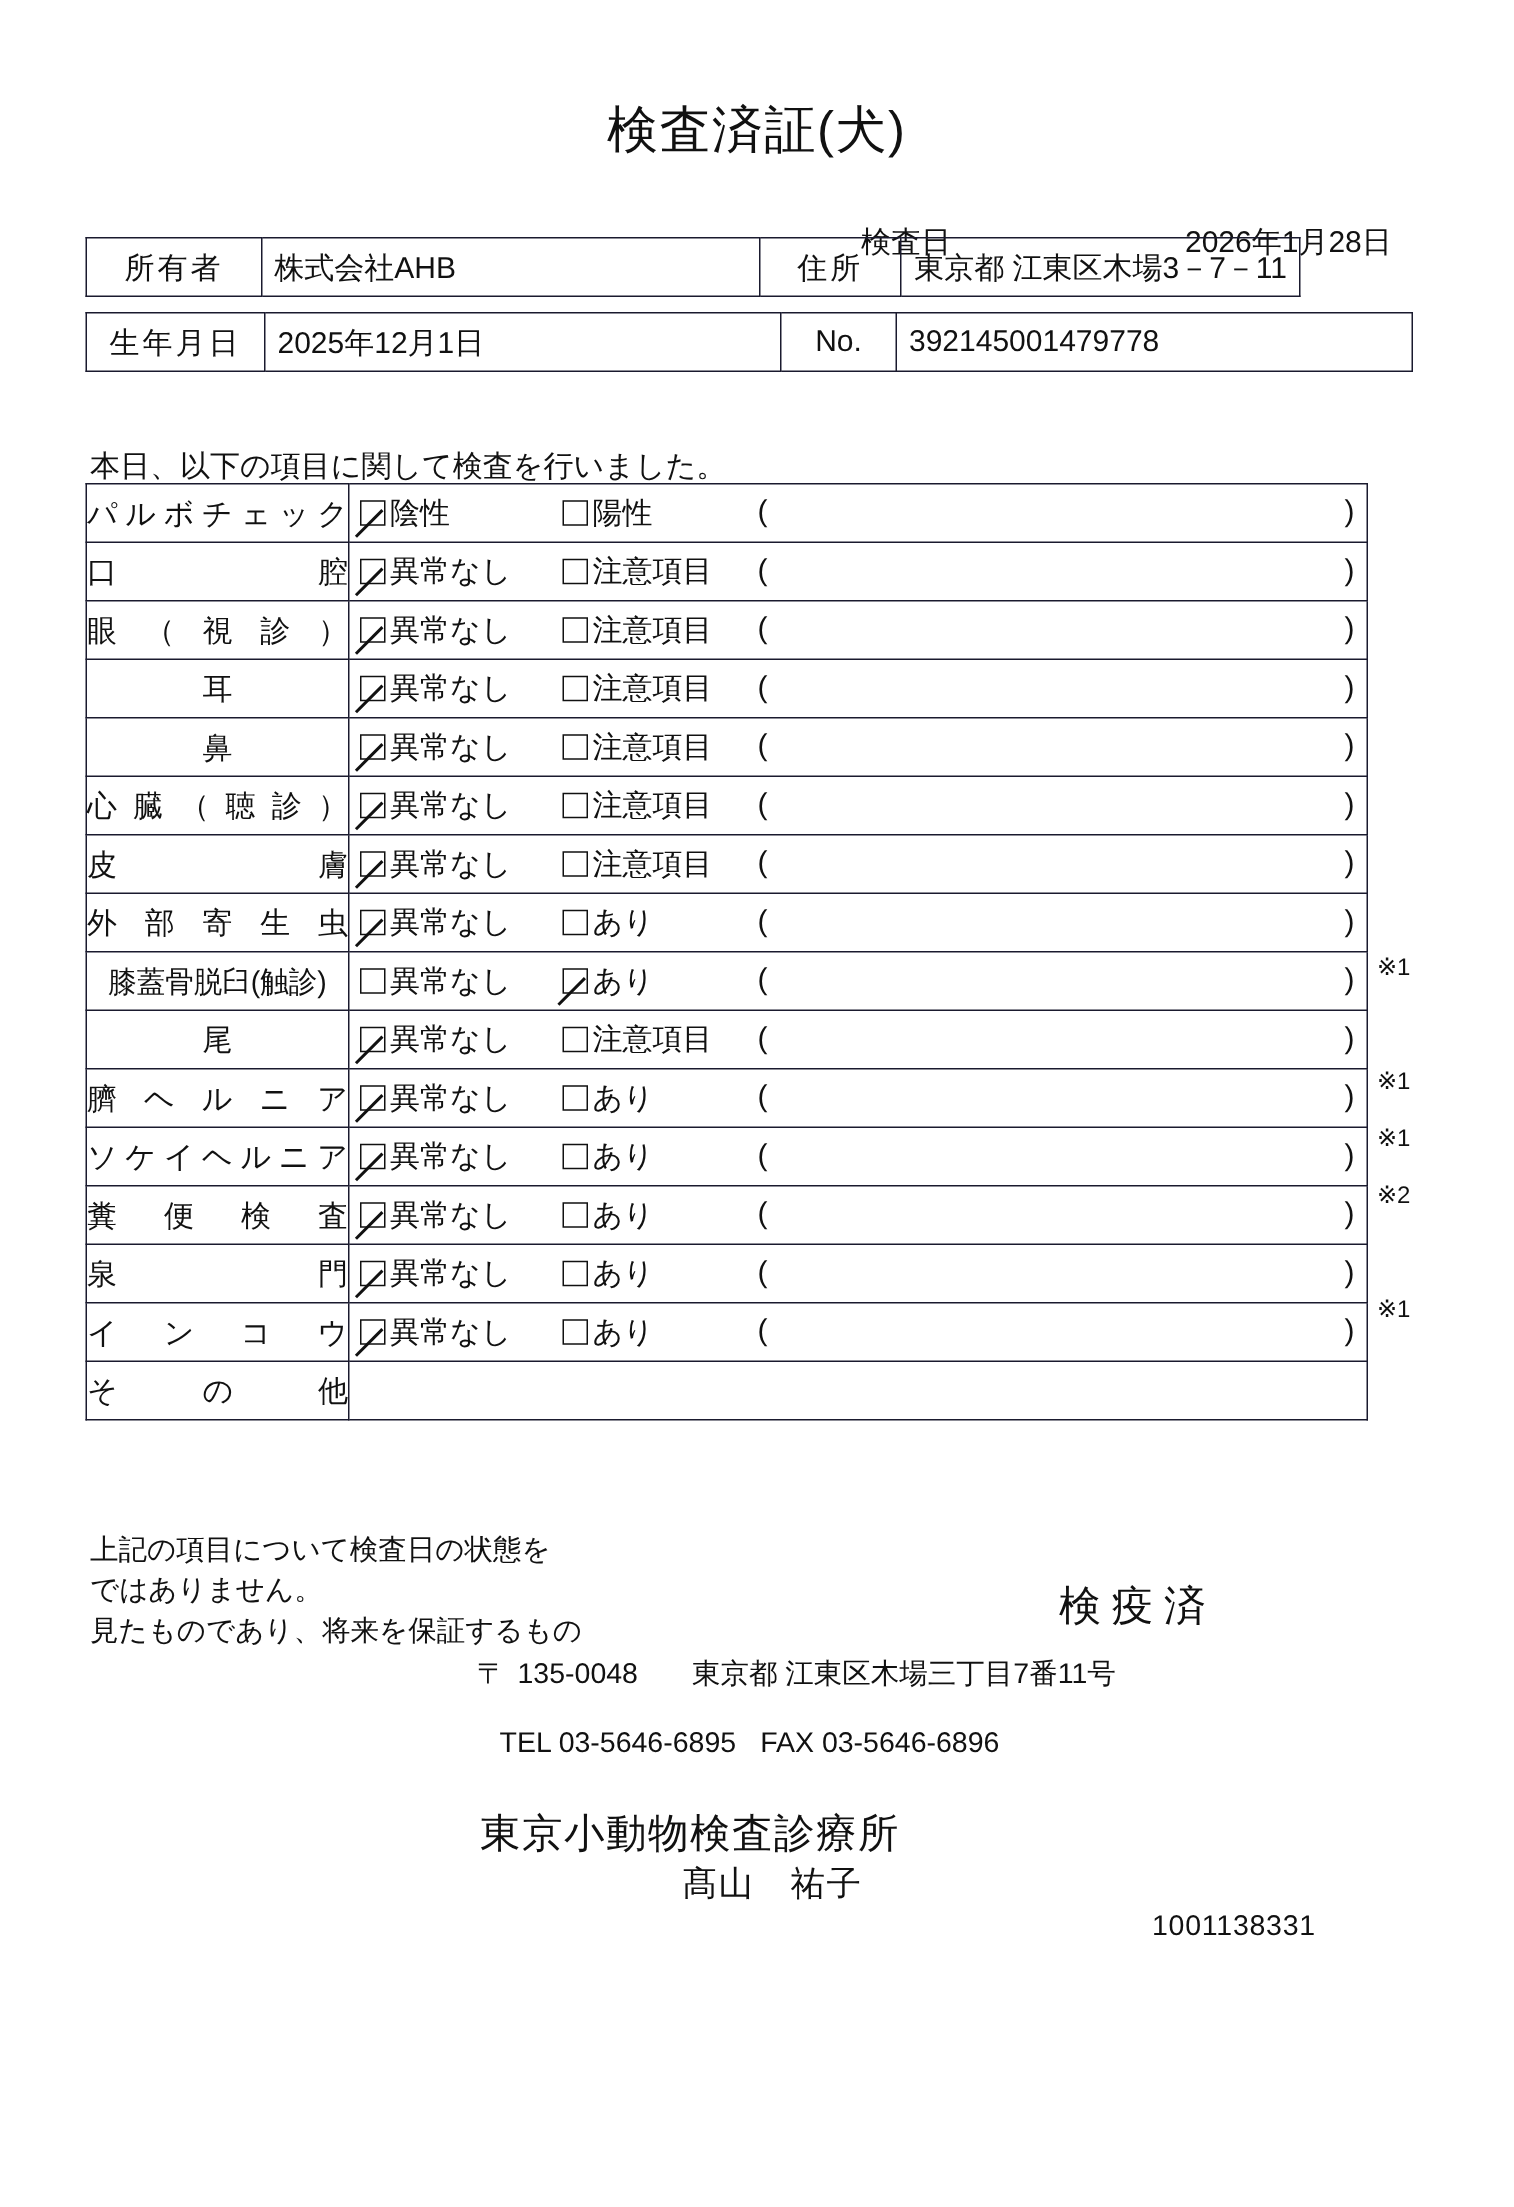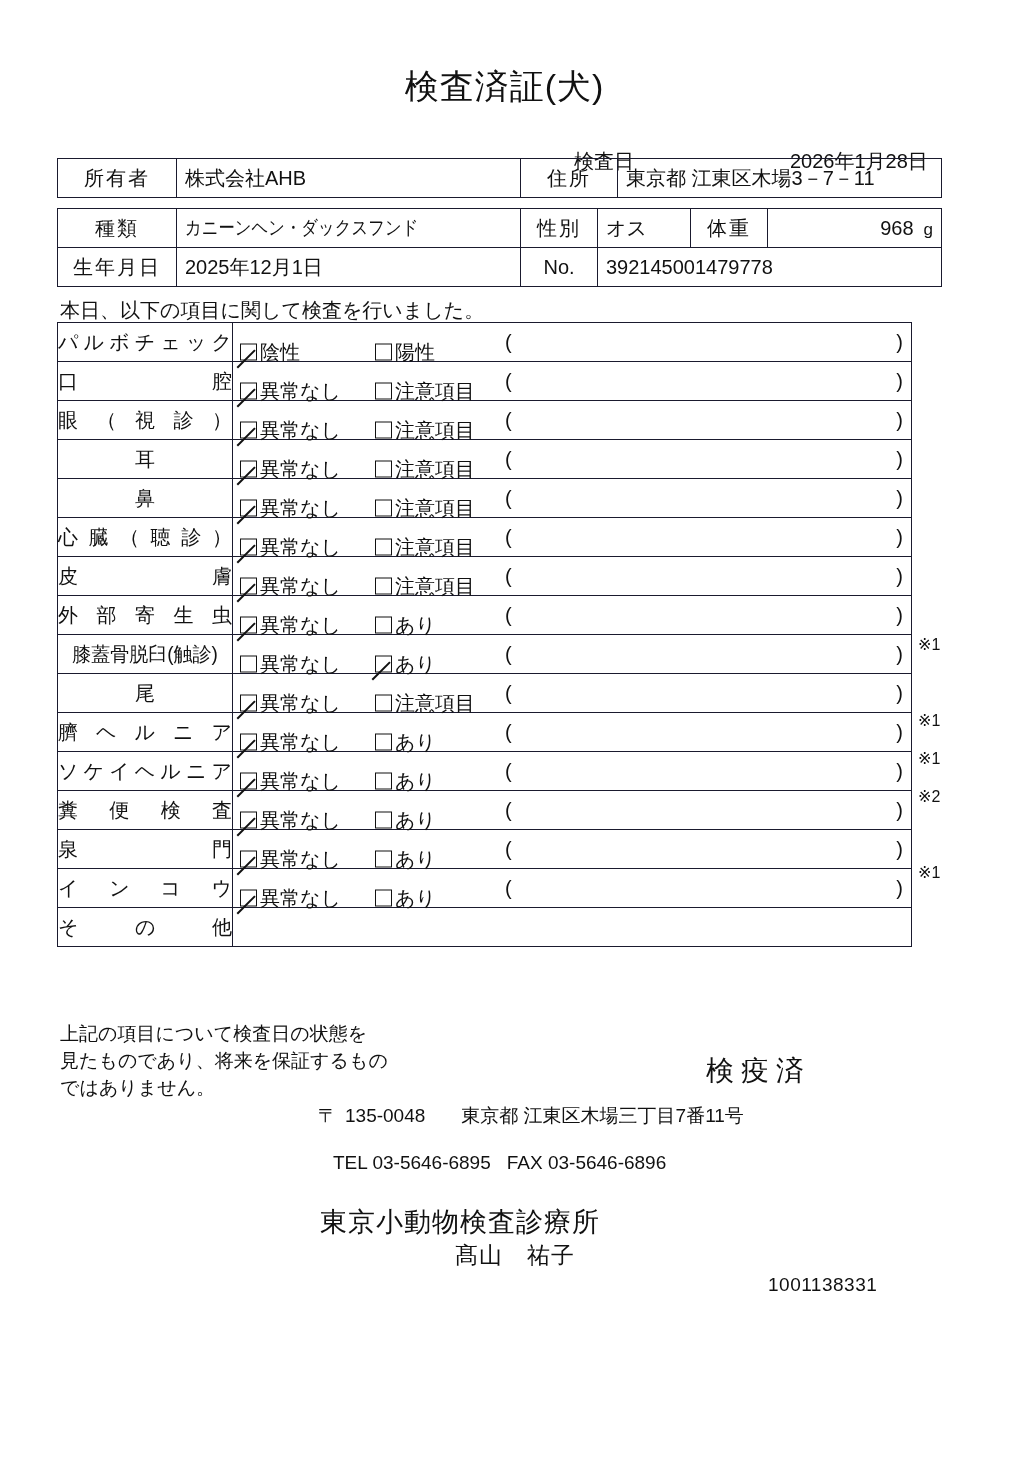--- a/index.html
+++ b/index.html
@@ -65,21 +65,21 @@
   table.meta td {
     border: 1.6px solid #1a1a2e;
     padding: 3px 8px;
     height: 32px;
     vertical-align: middle;
     white-space: nowrap;
   }
   .owner-table {
     left: 57px;
     top: 158px;
-    width: 885px;
+    width: 810px;
   }
   .lbl {
     text-align: center;
     letter-spacing: 2px;
   }
   .owner-table .c-lbl-owner { width: 102px; }
   .owner-table .c-val-owner { width: 327px; }
   .owner-table .c-lbl-addr  { width: 80px; }
 
   .animal-table {
@@ -158,21 +158,20 @@
     position: relative;
     padding: 0;
   }
   .opt {
     position: absolute;
     top: 50%;
     transform: translateY(-50%);
     white-space: nowrap;
     display: flex;
     align-items: center;
-    margin-top: 10px;
   }
   .opt-a { left: 7px; }
   .opt-b { left: 142px; }
   .paren-open {
     position: absolute;
     left: 272px;
     top: 50%;
     transform: translateY(-50%);
   }
   .paren-close {
@@ -302,28 +301,20 @@
       <td class="lbl c-lbl-owner">所有者</td>
       <td class="c-val-owner">株式会社AHB</td>
       <td class="lbl c-lbl-addr">住所</td>
       <td>東京都 江東区木場3－7－11</td>
     </tr>
   </tbody>
     </table>
 
   <table class="meta animal-table">
     <tbody>
-        <tr>
-      <td class="lbl c-lbl-breed">種類</td>
-      <td class="c-val-breed"><span class="breed-val">カニーンヘン・ダックスフンド</span></td>
-      <td class="lbl c-lbl-sex">性別</td>
-      <td class="c-val-sex">オス</td>
-      <td class="lbl c-lbl-wt">体重</td>
-      <td class="c-val-wt"><span class="wt-num">968</span><span class="wt-unit">g</span></td>
-    </tr>
     <tr>
       <td class="lbl c-lbl-dob">生年月日</td>
       <td class="c-val-breed">2025年12月1日</td>
       <td class="c-lbl-no">No.</td>
       <td colspan="3">392145001479778</td>
     </tr>
   </tbody>
     </table>
 
   <div class="intro">本日、以下の項目に関して検査を行いました。</div>
@@ -656,22 +647,22 @@
             </td>
             <td class="ck-body"></td>
           </tr>
         </tbody>
     </table>
   </div>
 
 
   <div class="disclaimer">
     <div>上記の項目について検査日の状態を</div>
+    <div>ではありません。</div>
     <div>見たものであり、将来を保証するもの</div>
-    <div>ではありません。</div>
   </div>
 
   <div class="stamp">検疫済</div>
 
   <div class="clinic-addr">
     <span class="addr-zip-mark">〒</span><span class="addr-zip">135-0048</span><span>東京都 江東区木場三丁目7番11号</span>
   </div>
   <div class="clinic-tel">
     <span>TEL 03-5646-6895</span><span class="tel-fax">FAX 03-5646-6896</span>
   </div>

